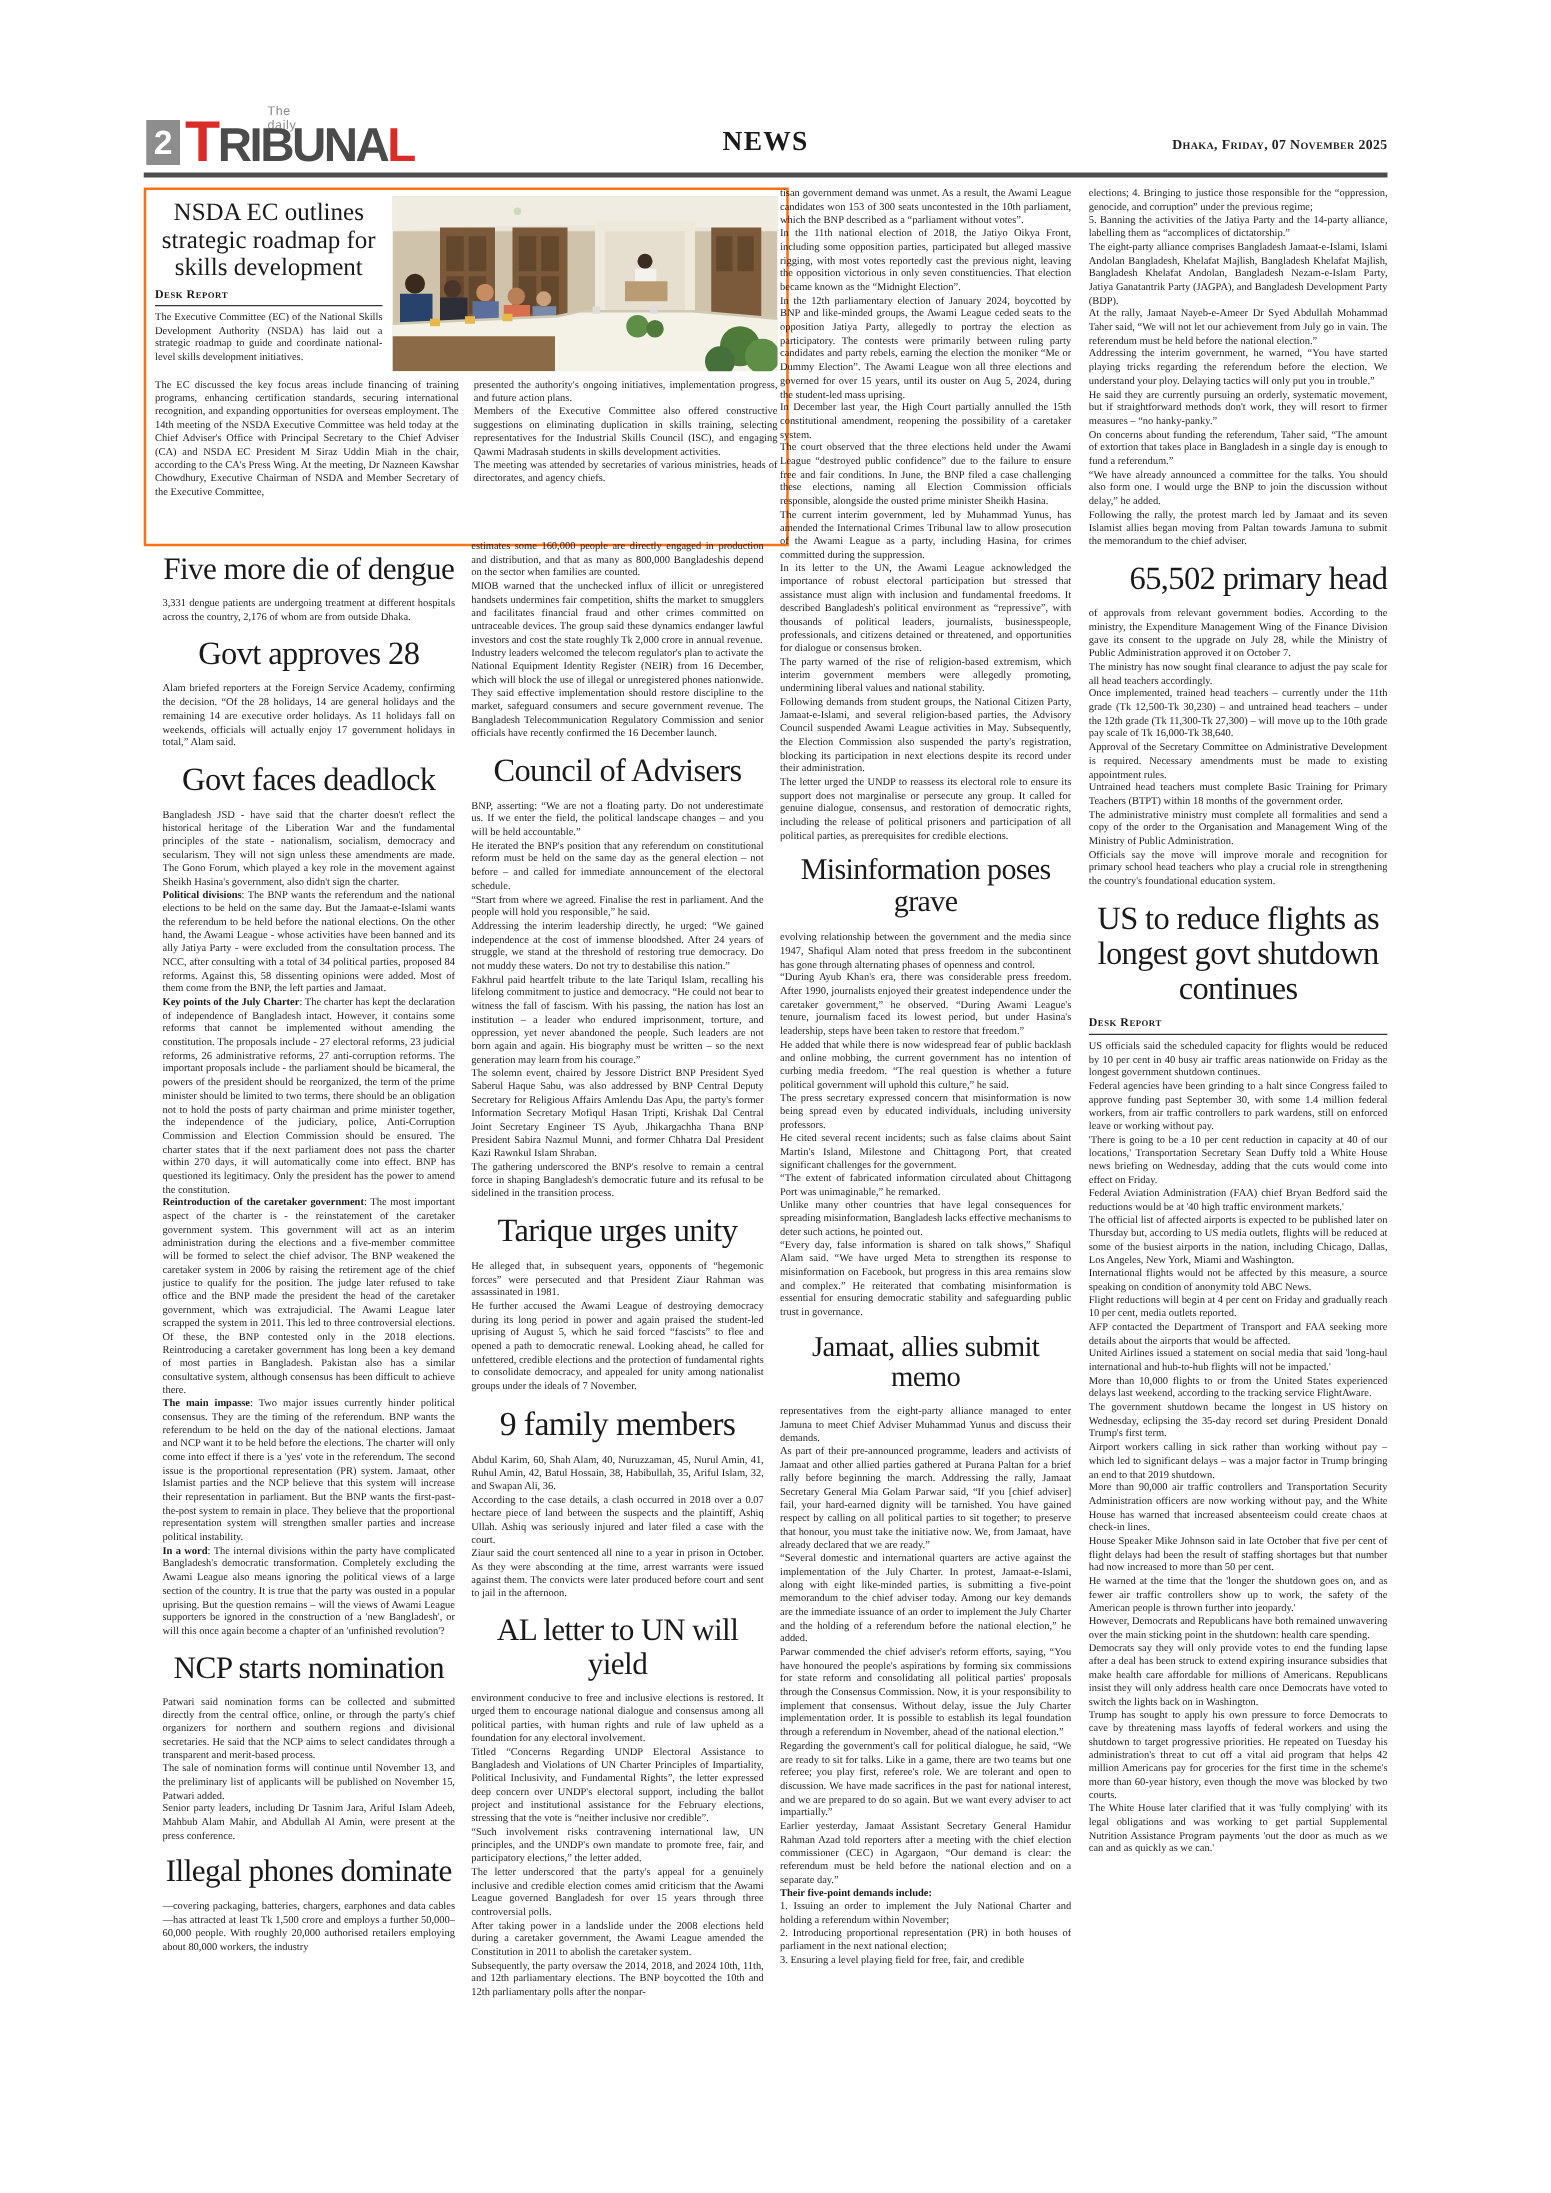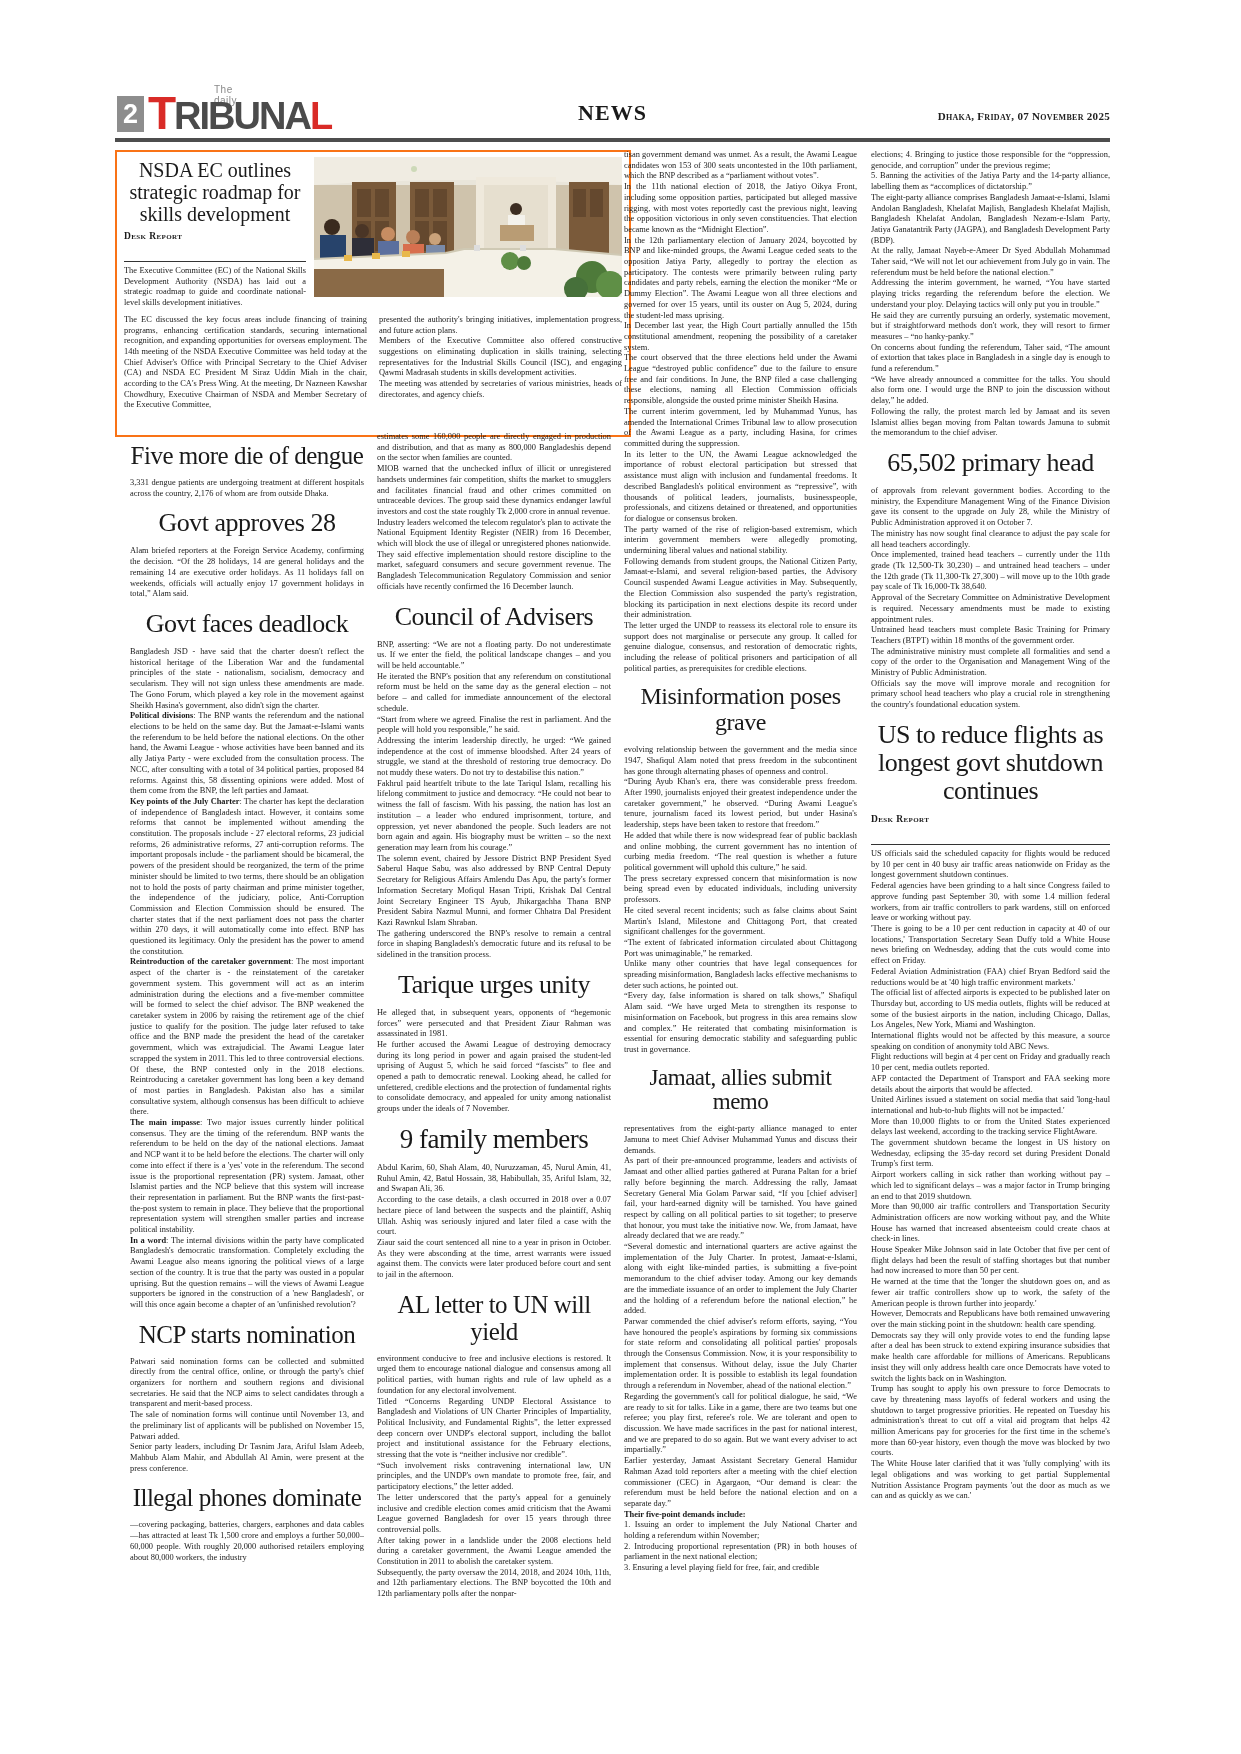--- a/index.html
+++ b/index.html
@@ -23,21 +23,21 @@
   .dateline{position:absolute;right:0;top:22px;font-size:11px;font-weight:bold;
             font-variant:small-caps;letter-spacing:.3px;color:#222;}
   .toprule{position:absolute;left:115px;top:138px;width:995px;height:4px;background:#4d4d4d;}
   
   .leadbox{position:absolute;left:115px;top:150px;width:498px;height:273px;
            border:2px solid #f97316;padding:5px 7px;overflow:hidden;box-sizing:content-box;}
   .leadtop{display:flex;}
   .leadleft{width:182px;flex:0 0 182px;padding-right:8px;}
   .leadbox h1{margin:2px 0 6px 0;font-weight:400;font-size:20px;line-height:22px;text-align:center;}
   .byline{font-size:9.5px;font-weight:bold;font-variant:small-caps;letter-spacing:.4px;
-          border-bottom:1px solid #333;padding-bottom:20px;margin-bottom:4px;}
+          border-bottom:1px solid #333;padding-bottom:3px;margin-bottom:4px;}
   .leadphoto{flex:1;height:140px;}
   .leadbody{margin-top:6px;columns:2;column-gap:12px;}
   .smalltext, .smalltext p{font-size:8.4px;line-height:10.7px;text-align:justify;}
   .smalltext p{margin:0;}
   
   .col{position:absolute;overflow:hidden;}
   #col1{left:130px;top:432px;width:234px;height:1273px;}
   #col2{left:377px;top:432px;width:234px;height:1273px;}
   #col3{left:624px;top:150px;width:233px;height:1556px;}
   #col4{left:871px;top:150px;width:239px;height:1556px;}
@@ -119,21 +119,21 @@
 
         <circle cx="278" cy="120" r="16" fill="#4e7a3a"></circle>
         <circle cx="296" cy="128" r="14" fill="#5f8f46"></circle>
         <circle cx="262" cy="132" r="12" fill="#46703a"></circle>
         <circle cx="196" cy="104" r="9" fill="#5f8f46"></circle>
         <circle cx="210" cy="106" r="7" fill="#4e7a3a"></circle>
       </svg>
     </div>
     <div class="leadbody smalltext">
         <p>The EC discussed the key focus areas include financing of training programs, enhancing certification standards, securing international recognition, and expanding opportunities for overseas employment. The 14th meeting of the NSDA Executive Committee was held today at the Chief Adviser's Office with Principal Secretary to the Chief Adviser (CA) and NSDA EC President M Siraz Uddin Miah in the chair, according to the CA's Press Wing. At the meeting, Dr Nazneen Kawshar Chowdhury, Executive Chairman of NSDA and Member Secretary of the Executive Committee,</p>
-        <p>presented the authority's bringing initiatives, implementation progress, and future action plans.</p>
+        <p>presented the authority's ongoing initiatives, implementation progress, and future action plans.</p>
         <p>Members of the Executive Committee also offered constructive suggestions on eliminating duplication in skills training, selecting representatives for the Industrial Skills Council (ISC), and engaging Qawmi Madrasah students in skills development activities.</p>
         <p>The meeting was attended by secretaries of various ministries, heads of directorates, and agency chiefs.</p>
       </div>
   </div>
 
   <div class="col" id="col1">
       <div class="headline" style="font-size: 25px;">Five more die of dengue</div>
       <p>3,331 dengue patients are undergoing treatment at different hospitals across the country, 2,176 of whom are from outside Dhaka.</p>
       <div class="headline" style="font-size: 26px;">Govt approves 28</div>
       <p>Alam briefed reporters at the Foreign Service Academy, confirming the decision. “Of the 28 holidays, 14 are general holidays and the remaining 14 are executive order holidays. As 11 holidays fall on weekends, officials will actually enjoy 17 government holidays in total,” Alam said.</p>
@@ -214,21 +214,21 @@
   <div class="col" id="col4">
       <p>elections; 4. Bringing to justice those responsible for the “oppression, genocide, and corruption” under the previous regime;</p>
       <p>5. Banning the activities of the Jatiya Party and the 14-party alliance, labelling them as “accomplices of dictatorship.”</p>
       <p>The eight-party alliance comprises Bangladesh Jamaat-e-Islami, Islami Andolan Bangladesh, Khelafat Majlish, Bangladesh Khelafat Majlish, Bangladesh Khelafat Andolan, Bangladesh Nezam-e-Islam Party, Jatiya Ganatantrik Party (JAGPA), and Bangladesh Development Party (BDP).</p>
       <p>At the rally, Jamaat Nayeb-e-Ameer Dr Syed Abdullah Mohammad Taher said, “We will not let our achievement from July go in vain. The referendum must be held before the national election.”</p>
       <p>Addressing the interim government, he warned, “You have started playing tricks regarding the referendum before the election. We understand your ploy. Delaying tactics will only put you in trouble.”</p>
       <p>He said they are currently pursuing an orderly, systematic movement, but if straightforward methods don't work, they will resort to firmer measures – “no hanky-panky.”</p>
       <p>On concerns about funding the referendum, Taher said, “The amount of extortion that takes place in Bangladesh in a single day is enough to fund a referendum.”</p>
       <p>“We have already announced a committee for the talks. You should also form one. I would urge the BNP to join the discussion without delay,” he added.</p>
       <p>Following the rally, the protest march led by Jamaat and its seven Islamist allies began moving from Paltan towards Jamuna to submit the memorandum to the chief adviser.</p>
-      <div class="headline" style="font-size: 26px;">65,502 primary head</div>
+      <div class="headline" style="font-size: 26px; text-align: right;">65,502 primary head</div>
       <p>of approvals from relevant government bodies. According to the ministry, the Expenditure Management Wing of the Finance Division gave its consent to the upgrade on July 28, while the Ministry of Public Administration approved it on October 7.</p>
       <p>The ministry has now sought final clearance to adjust the pay scale for all head teachers accordingly.</p>
       <p>Once implemented, trained head teachers – currently under the 11th grade (Tk 12,500-Tk 30,230) – and untrained head teachers – under the 12th grade (Tk 11,300-Tk 27,300) – will move up to the 10th grade pay scale of Tk 16,000-Tk 38,640.</p>
       <p>Approval of the Secretary Committee on Administrative Development is required. Necessary amendments must be made to existing appointment rules.</p>
       <p>Untrained head teachers must complete Basic Training for Primary Teachers (BTPT) within 18 months of the government order.</p>
       <p>The administrative ministry must complete all formalities and send a copy of the order to the Organisation and Management Wing of the Ministry of Public Administration.</p>
       <p>Officials say the move will improve morale and recognition for primary school head teachers who play a crucial role in strengthening the country's foundational education system.</p>
       <div class="headline" style="font-size: 26px;">US to reduce flights as longest govt shutdown continues</div>
       <div class="byline">Desk Report</div>
       <p>US officials said the scheduled capacity for flights would be reduced by 10 per cent in 40 busy air traffic areas nationwide on Friday as the longest government shutdown continues.</p>

